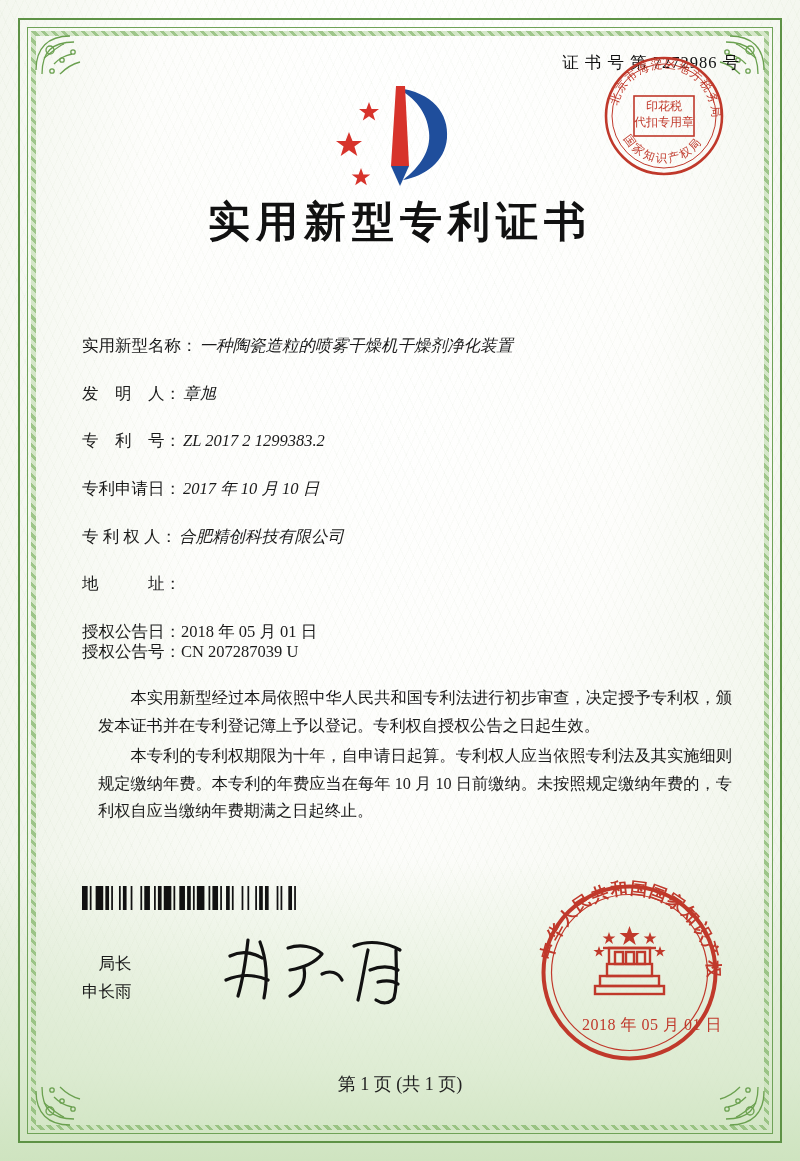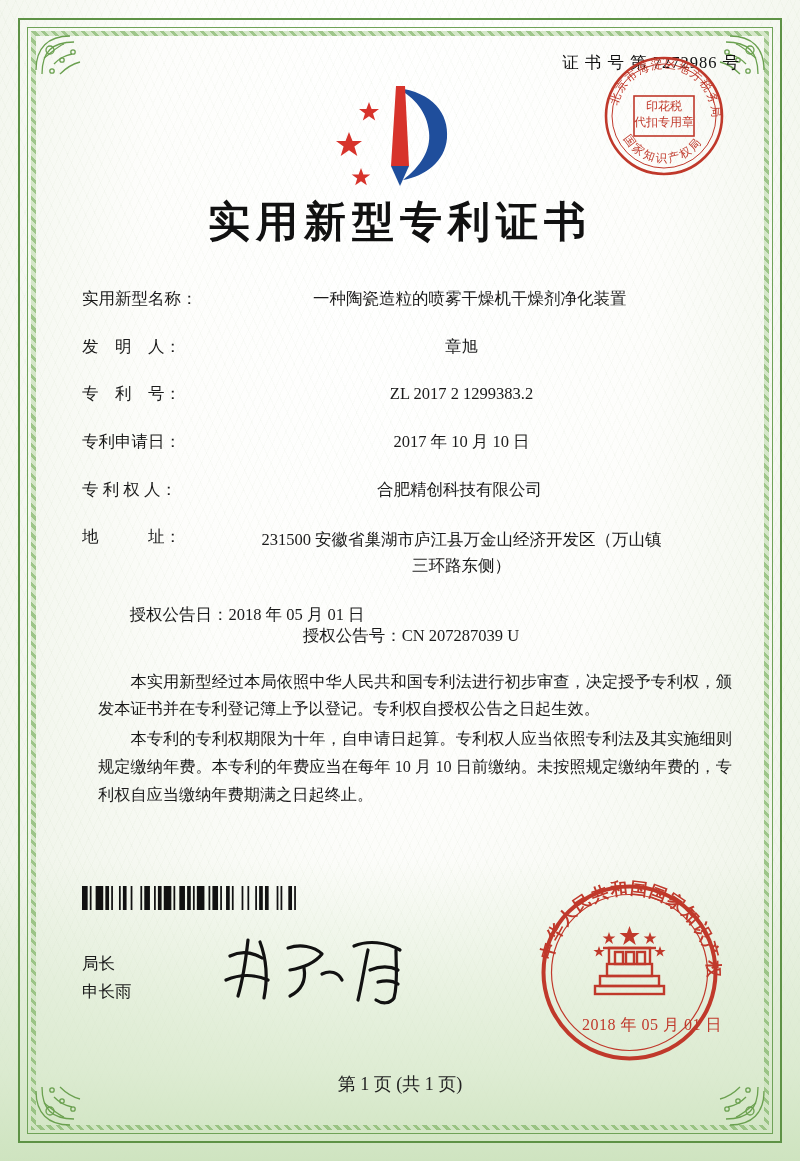--- a/index.html
+++ b/index.html
@@ -106,37 +106,36 @@
     text-align: center;
     font-size: 42px;
     font-weight: bold;
     letter-spacing: 6px;
     margin-top: 120px;
     color: #111;
     font-family: "Liberation Serif", "DejaVu Serif", serif;
   }
 
   .fields {
-    margin-top: 39px;
+    margin-top: 86px;
     font-size: 16.5px;
     line-height: 1.25;
-    text-align: center;
   }
   .row {
     display: flex;
     align-items: flex-start;
     margin: 0 0 27px 0;
     padding-left: 22px;
   }
   .label {
     white-space: pre;
     flex: 0 0 auto;
   }
   .colon { padding: 0 2px 0 0; }
-  .value { flex: 1 1 auto; }
+  .value { flex: 1 1 auto; font-style: italic; }
   .row.addr .value { line-height: 1.55; }
   .indent2 { display: block; padding-left: 0; }
 
   .row-two {
     display: flex;
     padding-left: 22px;
     margin-bottom: 22px;
     font-size: 16.5px;
     flex-direction: column;
   }
@@ -163,20 +162,21 @@
     width: 218px;
     height: 24px;
   }
 
   .sign-block {
     position: absolute;
     left: 82px;
     top: 950px;
     font-size: 16.5px;
     line-height: 1.7;
+    text-align: right;
   }
 
   .handwriting {
     position: absolute;
     left: 218px;
     top: 930px;
     width: 210px;
     height: 78px;
   }
 
@@ -332,24 +332,20 @@
         <span class="value">2017 年 10 月 10 日</span>
       </div>
       <div class="row">
         <span class="label">专 利 权 人</span>
         <span class="colon">：</span>
         <span class="value">合肥精创科技有限公司</span>
       </div>
       <div class="row addr">
         <span class="label">地　　　址</span>
         <span class="colon">：</span>
-        <span class="value">
-          <span>231500 安徽省巢湖市庐江县万金山经济开发区（万山镇</span>
-          <span class="indent2">三环路东侧）</span>
-        </span>
       </div>
 
       <div class="row-two">
         <div class="left">
           <span>授权公告日</span><span>：</span><span>2018 年 05 月 01 日</span>
         </div>
         <div class="right">
           <span>授权公告号</span><span>：</span><span>CN 207287039 U</span>
         </div>
       </div>

